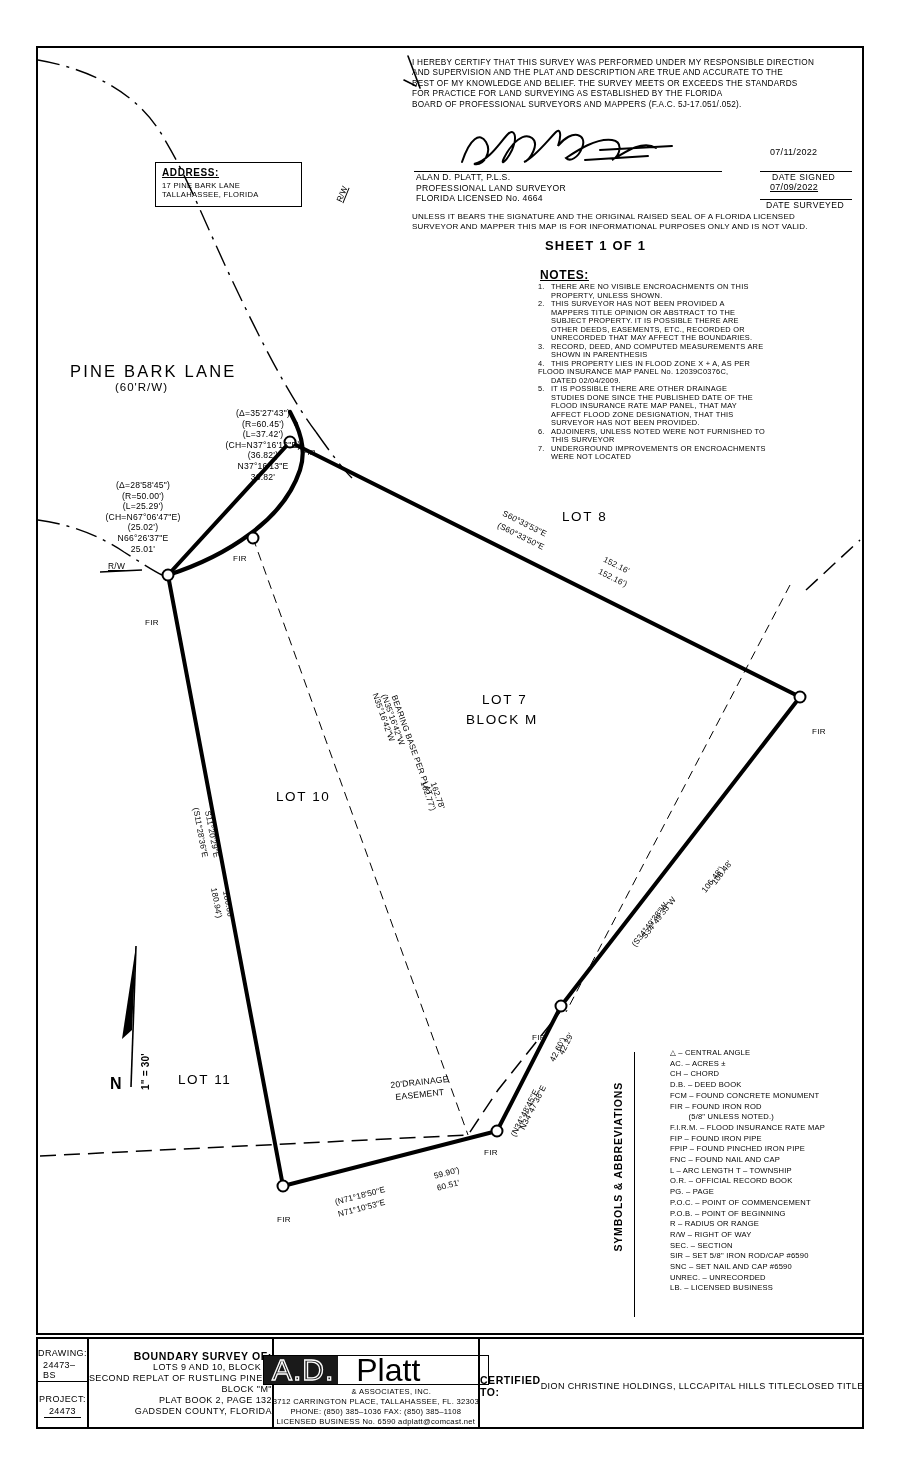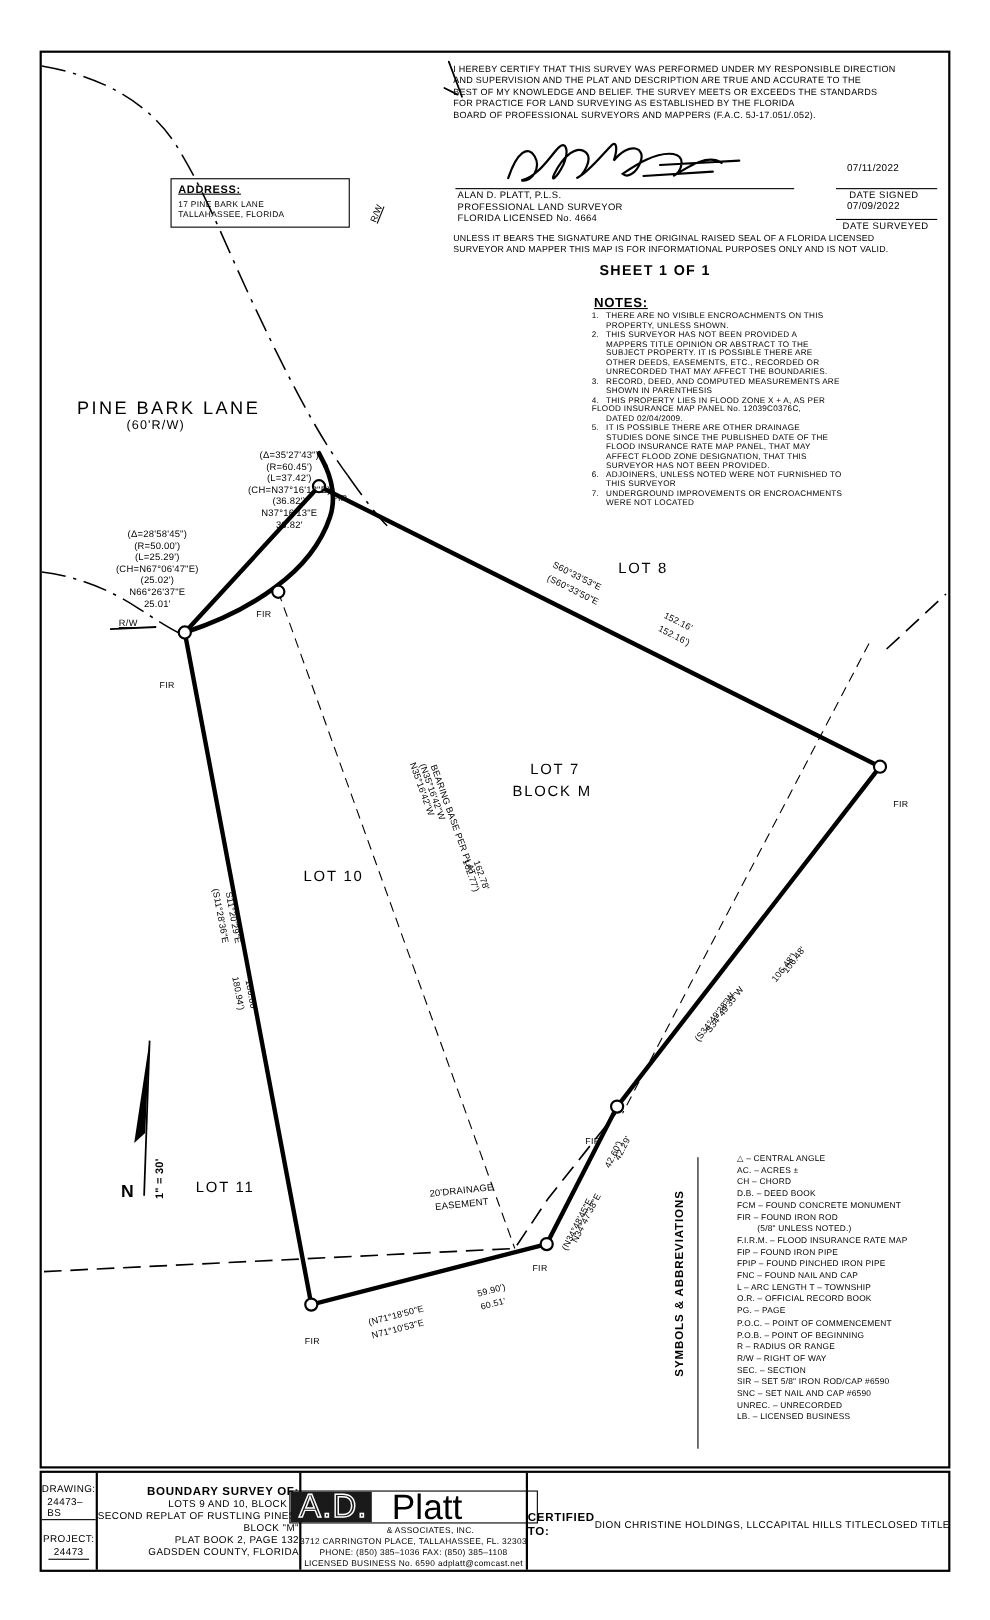--- a/index.html
+++ b/index.html
@@ -10,31 +10,31 @@
   .tblock{position:absolute;left:36px;top:1337px;width:828px;height:92px;border:2.5px solid #000;box-sizing:border-box;display:flex;}
   .abs{position:absolute;}
   .cert{position:absolute;left:412px;top:58px;width:440px;font-size:8.2px;line-height:10.4px;letter-spacing:.25px;}
   .cert div{white-space:nowrap;}
   .sigline{position:absolute;left:414px;top:171px;width:308px;border-top:1.3px solid #000;}
   .dline1{position:absolute;left:760px;top:171px;width:92px;border-top:1.3px solid #000;}
   .dline2{position:absolute;left:760px;top:199px;width:92px;border-top:1.3px solid #000;}
   .signame{position:absolute;left:416px;top:172px;font-size:8.6px;line-height:10.6px;letter-spacing:.3px;}
   .dt1{position:absolute;left:770px;top:147px;font-size:9px;letter-spacing:.3px;}
   .dt1l{position:absolute;left:772px;top:172px;font-size:8.6px;letter-spacing:.5px;}
-  .dt2{position:absolute;left:770px;top:182px;font-size:9px;letter-spacing:.3px;}
+  .dt2{position:absolute;left:770px;top:182px;font-size:9px;letter-spacing:.3px;text-decoration:underline;}
   .dt2l{position:absolute;left:766px;top:200px;font-size:8.6px;letter-spacing:.5px;}
   .unless{position:absolute;left:412px;top:212px;font-size:8px;line-height:10px;letter-spacing:.2px;white-space:nowrap;}
   .sheet1{position:absolute;left:545px;top:238px;font-size:13px;font-weight:bold;letter-spacing:1.2px;}
   .notes-t{position:absolute;left:540px;top:268px;font-size:12px;font-weight:bold;letter-spacing:.6px;text-decoration:underline;}
   .notes{position:absolute;left:538px;top:283px;width:320px;font-size:7.4px;line-height:8.5px;letter-spacing:.25px;}
   .notes .nrow{display:flex;}
   .notes .nnum{width:13px;flex:0 0 13px;}
   .notes .ntxt{flex:1;}
   .notes .ncont{padding-left:13px;}
-  .addr{position:absolute;left:155px;top:162px;width:163px;border:1.4px solid #000;padding:4px 6px 6px 6px;box-sizing:border-box;}
+  .addr{position:absolute;left:155px;top:162px;width:147px;border:1.4px solid #000;padding:4px 6px 6px 6px;box-sizing:border-box;}
   .addr-h{font-size:10px;font-weight:bold;letter-spacing:.6px;text-decoration:underline;margin-bottom:3px;}
   .addr-l{font-size:7.6px;line-height:9.4px;letter-spacing:.3px;white-space:nowrap;}
   .street{position:absolute;left:70px;top:362px;font-size:16.5px;letter-spacing:2.2px;}
   .street2{position:absolute;left:115px;top:381px;font-size:11.5px;letter-spacing:1px;}
   .curve1{position:absolute;left:198px;top:408px;font-size:8.6px;line-height:10.6px;text-align:center;width:130px;letter-spacing:.2px;}
   .curve2{position:absolute;left:68px;top:480px;font-size:8.6px;line-height:10.6px;text-align:center;width:150px;letter-spacing:.2px;}
   .lotlbl{position:absolute;font-size:13.5px;letter-spacing:1.6px;}
   .small{font-size:8px;letter-spacing:.3px;margin-top:35px;}
   .abbrev{position:absolute;left:670px;top:1048px;font-size:7.6px;line-height:10.7px;letter-spacing:.2px;white-space:nowrap;}
   .abbrev-side{position:absolute;left:612px;top:1082px;font-size:10.5px;font-weight:bold;letter-spacing:.8px;

